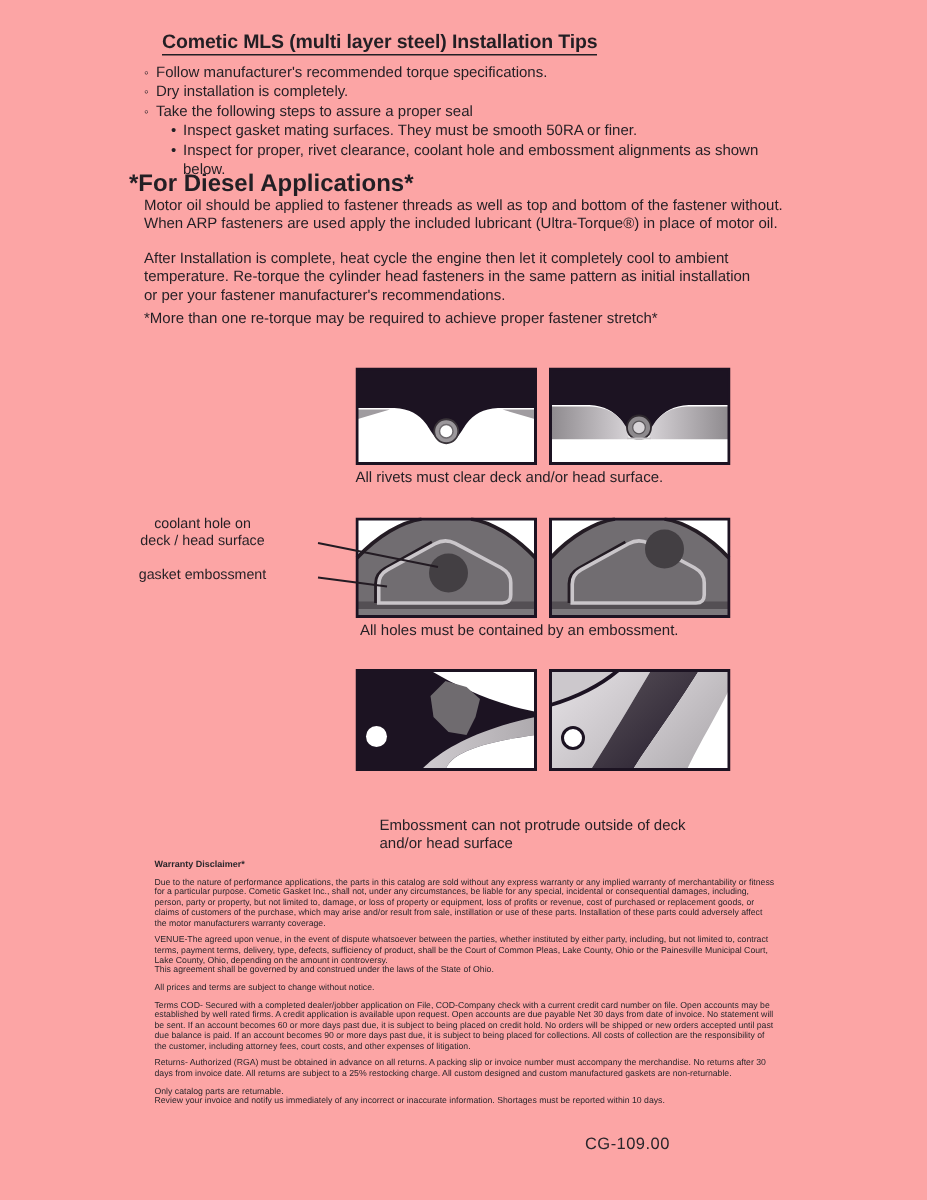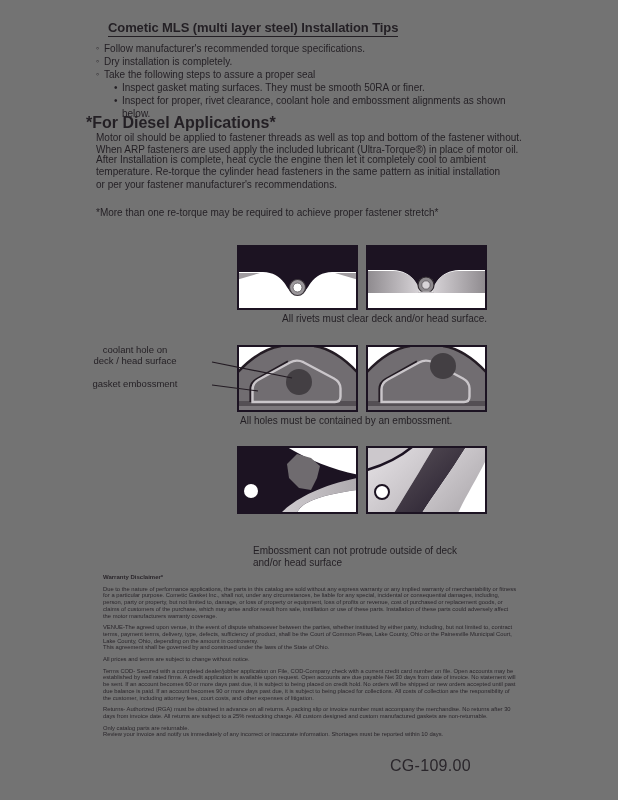--- a/index.html
+++ b/index.html
@@ -1,58 +1,58 @@
 <!DOCTYPE html>
 <html><head>
 <meta charset="utf-8">
 <style>
   * { margin:0; padding:0; box-sizing:border-box; }
   html,body { background:#ffffff; }
   .page {
-    position:relative; width:618px; height:800px; background:#737373;
+    position:relative; width:618px; height:800px; background:#fca5a5;
     font-family:"Liberation Sans", sans-serif; color:#231f24; overflow:hidden;
   }
   .abs { position:absolute; }
   .preline { white-space:pre-line; }
 
   .title {
     left:108px; top:20px; font-size:13px; font-weight:bold;
     letter-spacing:-0.1px; border-bottom:1.6px solid #231f24; padding-bottom:1px;
   }
 
   .bullets { left:96px; top:42px; font-size:10px; line-height:13px; width:440px; }
   .bullet-row { display:flex; }
   .bullet-row .marker { width:8px; font-size:9px; line-height:13px; }
   .bullet-row.sub { padding-left:18px; }
   .bullet-row.sub .marker { font-size:10px; width:8px; }
 
   .diesel-heading { left:86px; top:114px; font-size:16px; font-weight:bold; }
   .body-para { left:96px; font-size:10px; line-height:12.4px; width:430px; }
   .para1 { top:132px; }
-  .para2 { top:154px; }
+  .para2 { top:167px; }
   .note  { top:207px; }
 
   .col-label { font-size:14px; letter-spacing:0.4px; width:121px; text-align:center;margin-top:29px; }
   .panel { width:121px; height:67px; }
   .panel svg { display:block; }
   .caption { font-size:10px; line-height:12px; }
 
   .side-labels {
     left:60px; top:344px; width:150px; text-align:center;
     font-size:9.5px; line-height:11px;
   }
   .side-labels .gap { margin-top:12px; }
 
   .leader-overlay { left:110px; top:355px; width:195px; height:45px; pointer-events:none; z-index:5; }
 
   .warranty { left:103px; top:574px; width:414px; font-size:5.8px; line-height:6.7px; color:#2a262b; }
   .warranty h4 { font-size:6px; margin-bottom:5px; font-weight:bold; }
   .warranty p { margin-bottom:5px; }
 
-  .page-code { left:390px; top:757px; font-size:16px; letter-spacing:0.3px; color:#2a262b; }
+  .page-code { left:390px; top:757px; font-size:11px; letter-spacing:0.3px; color:#2a262b; }
 </style>
 </head>
 <body>
 
 <div class="page">
 
   <div class="abs title">Cometic MLS (multi layer steel) Installation Tips</div>
 
   <div class="abs bullets">
     <div class="bullet-row">
@@ -117,21 +117,21 @@
       <path d="M1,26 H28 C38,26.5 44,30 49,36 L53,42 L53,48 H1 Z" fill="url(#g1L)"></path>
       <path d="M120,26 H92 C82,26.5 76,30 71,36 L67,42 L67,48 H120 Z" fill="url(#g1R)"></path>
       <circle cx="60" cy="40" r="8" fill="#8d898d" stroke="#2e282e" stroke-width="1.2"></circle>
       <circle cx="60" cy="40" r="4.2" fill="#d8d4d8" stroke="#5a565a" stroke-width="0.8"></circle>
       <line x1="52" y1="47.3" x2="68" y2="47.3" stroke="#c6c2c6" stroke-width="1.4"></line>
       <rect x="1" y="48" width="119" height="15" fill="#ffffff"></rect>
       <rect x="1" y="1" width="119" height="63" fill="none" stroke="#1c1322" stroke-width="2"></rect>
     </svg>
   </div>
 
-  <div class="abs caption" style="left:237px; top:313px;margin-left:45px;">All rivets must clear deck and/or head surface.</div>
+  <div class="abs caption" style="left:237px; top:313px;">All rivets must clear deck and/or head surface.</div>
 
   <div class="abs col-label" style="left:237px; top:331px;">RIGHT</div>
   <div class="abs col-label" style="left:366px; top:331px;">WRONG</div>
 
   <div class="abs side-labels">
     <div>coolant hole on</div>
     <div>deck / head surface</div>
     <div class="gap">gasket embossment</div>
   </div>
 

